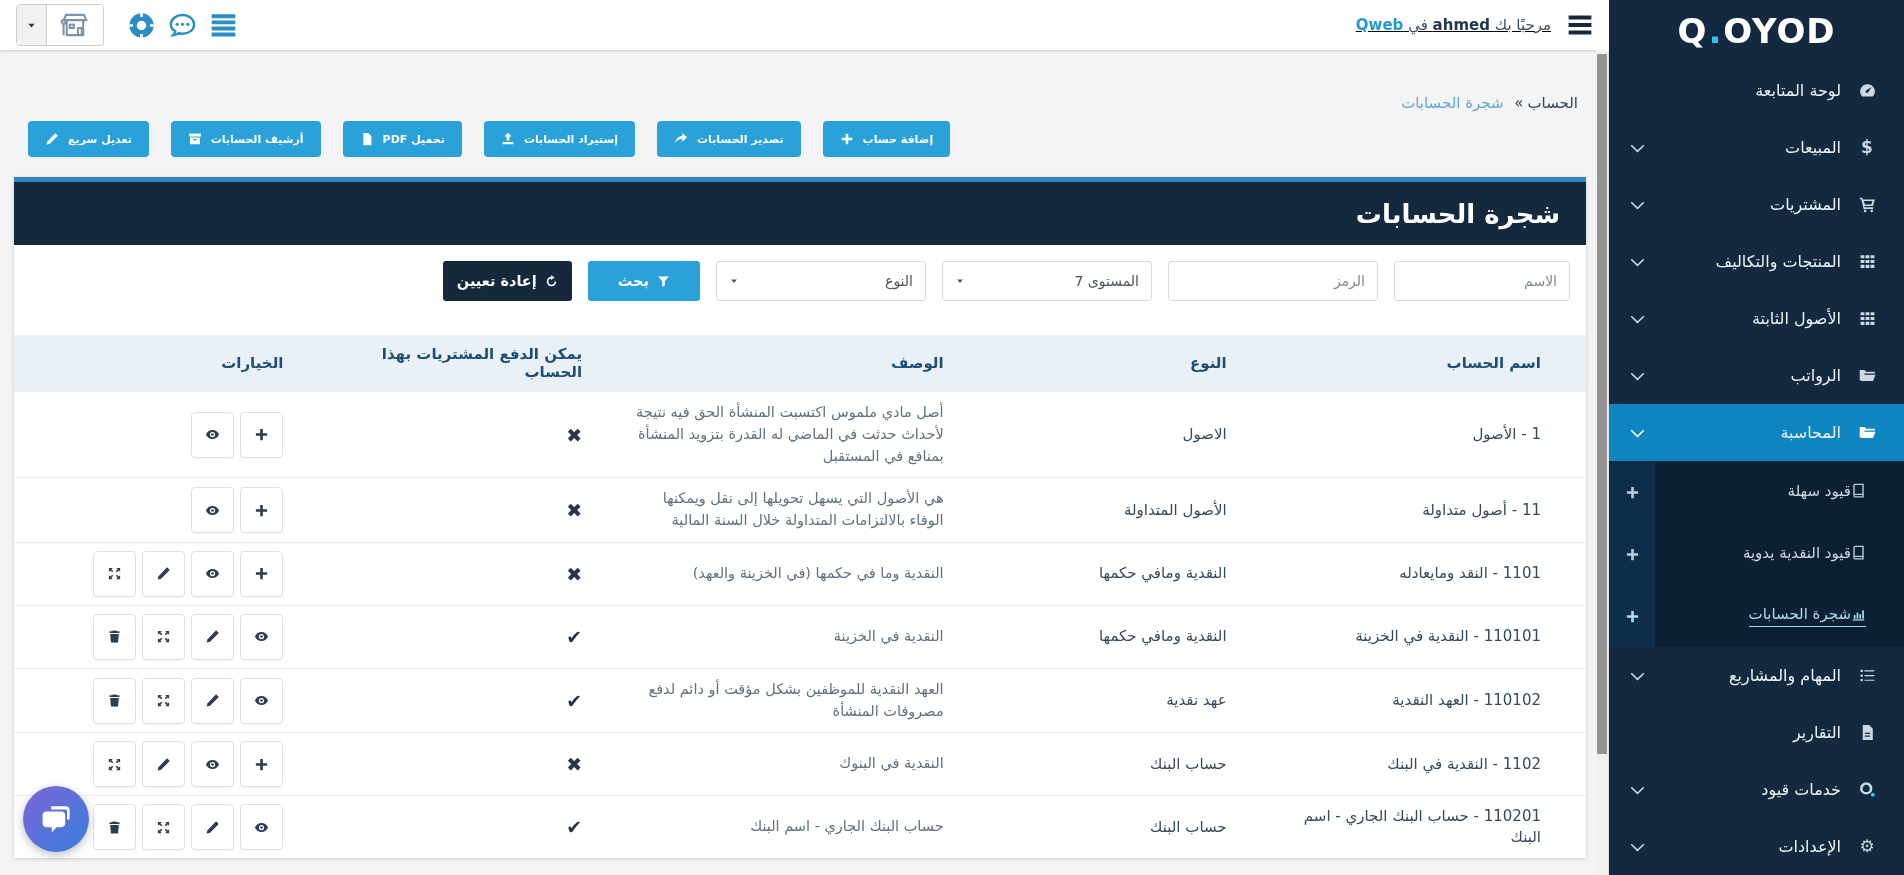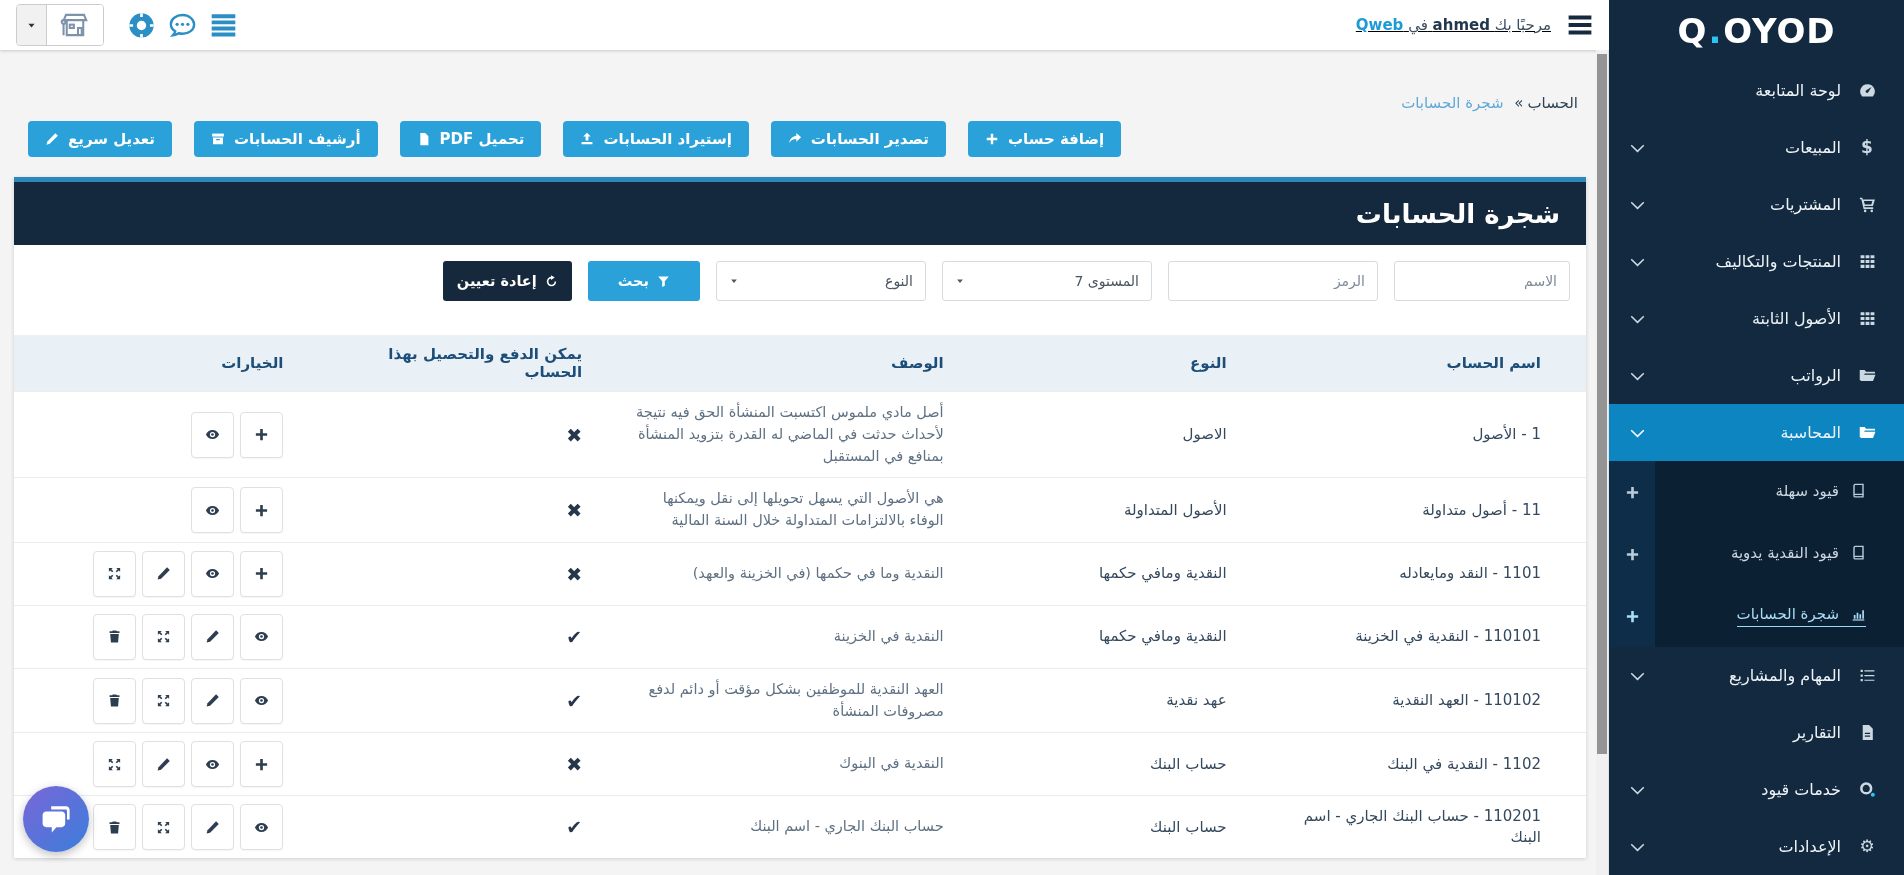--- a/index.html
+++ b/index.html
@@ -27,21 +27,21 @@
   .side-label { margin-right: 15px; flex: 0 1 auto; }
   .side-chev { margin-right: auto !important; font-size: 11px; color: #9fb3c3; width: auto !important; }
   .side-item.active { background: var(--sidebar-active); }
   .side-item.active .ic, .side-item.active .side-chev { color: #fff; }
   .submenu { position: relative; background: var(--submenu-bg); }
   .plus-strip { position: absolute; left: 0; top: 0; bottom: 0; width: 46px; background: var(--plus-strip); }
   .sub-item { position: relative; height: 62px; display: flex; align-items: center;
     padding-right: 38px; color: #ccd7e0; font-size: 15px; cursor: pointer; }
   .sub-main { display: inline-flex; align-items: center; padding-bottom: 3px; }
   .sub-item .ic { font-size: 15px; color: #b9cbd9; }
-  .sub-label { margin-right: 12px; }
+  .sub-label { }
   .sub-item.active .sub-main { border-bottom: 1px solid #9fd7f3; }
   .sub-item.active, .sub-item.active .ic { color: #aadcf6; }
   .sub-plus { margin-right: auto; width: 46px; height: 100%; background: transparent; border: 0;
     color: #fff; font-size: 14px; display: flex; align-items: center; justify-content: center; cursor: pointer; }
 
   
   .scrollstrip { position: fixed; top: 50px; bottom: 0; right: 295px; width: 13px;
     background: #f0f0f0; z-index: 25; border-right: 1px solid #e2e2e2; }
   .scrollthumb { position: absolute; top: 4px; left: 1px; right: 1px; height: 700px; background: #949494; }
 
@@ -63,21 +63,21 @@
   .store-btn { width: 56px; background: #fff; border: 0; color: #7d93ab; font-size: 30px;
     display: flex; align-items: center; justify-content: center; cursor: pointer; }
 
   
   .content { position: absolute; top: 50px; right: 308px; left: 0; }
   .crumb { margin: 44px 18px 0 0; font-size: 15px; color: #2f4456; }
   .crumb .cur { color: var(--link-blue); margin-right: 6px; }
   .crumb .sep { margin-right: 4px; }
   .toolbar { display: flex; justify-content: flex-end; gap: 22px; padding: 9px 0 0 28px; }
   .tbtn { background: var(--accent); color: #fff; border: 0; border-radius: 4px; height: 36px;
-    padding: 0 17px; font-size: 15px; font-weight: bold; font-family: inherit;
+    padding: 0 17px; font-size: 11px; font-weight: bold; font-family: inherit;
     display: inline-flex; align-items: center; gap: 9px; cursor: pointer; }
   .tbtn .ic { font-size: 14px; }
 
   .panel { margin: 20px 10px 0 14px; background: #fff; box-shadow: 0 1px 4px rgba(0,0,0,.16); }
   .phead { background: var(--panel-head); border-top: 5px solid var(--panel-head-border);
     height: 68px; display: flex; align-items: center; padding-right: 26px; }
   .ptitle { color: #fff; font-size: 26px; }
 
   .filters { display: flex; align-items: center; gap: 16px; padding: 16px 16px 34px; }
   .f-input { height: 40px; border: 1px solid #d7dbe0; border-radius: 3px; padding: 0 12px;
@@ -503,21 +503,21 @@
           <col class="c2">
           <col class="c3">
           <col class="c4">
           <col class="c5">
         </colgroup>
       <thead>
           <tr id="thead-row">
             <th>اسم الحساب</th>
             <th>النوع</th>
             <th>الوصف</th>
-            <th>يمكن الدفع والتحصيل بهذا الحساب</th>
+            <th>يمكن الدفع المشتريات بهذا الحساب</th>
             <th>الخيارات</th>
           </tr>
         </thead>
       <tbody id="tbody">
           <tr>
             <td class="name">1 - الأصول</td>
             <td class="type">الاصول</td>
             <td class="desc">أصل مادي ملموس اكتسبت المنشأة الحق فيه نتيجة لأحداث حدثت في الماضي له القدرة بتزويد المنشأة بمنافع في المستقبل</td>
             <td class="mark">✖</td>
             <td class="opts"><span class="acts">

